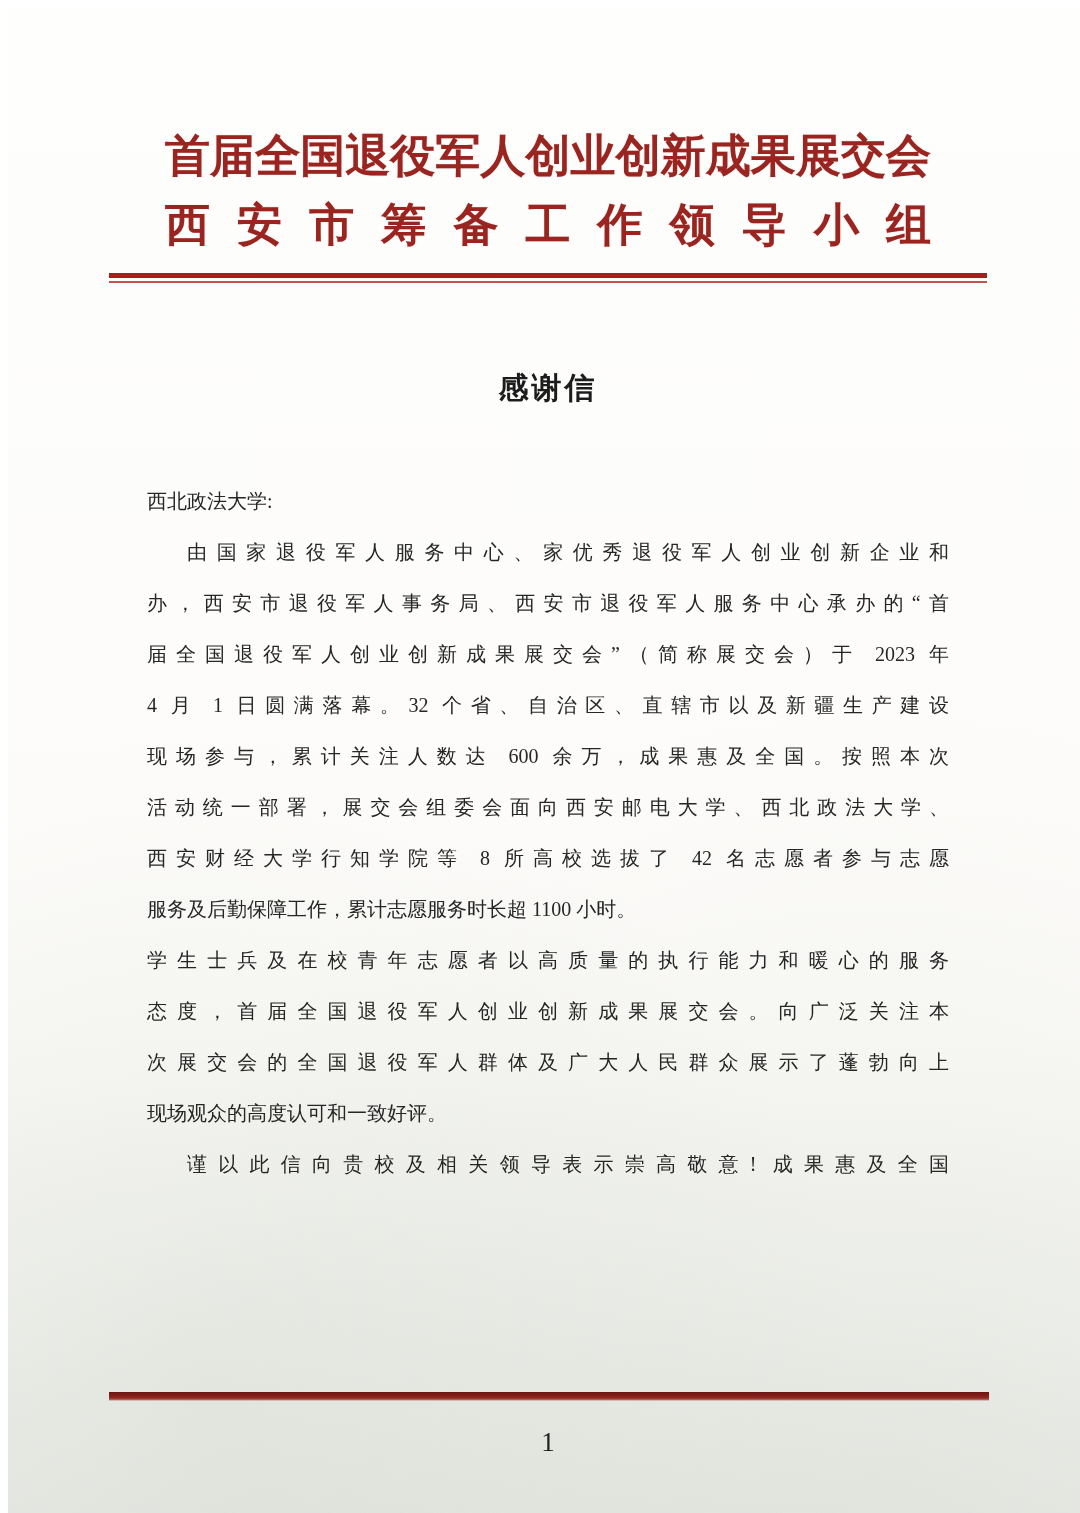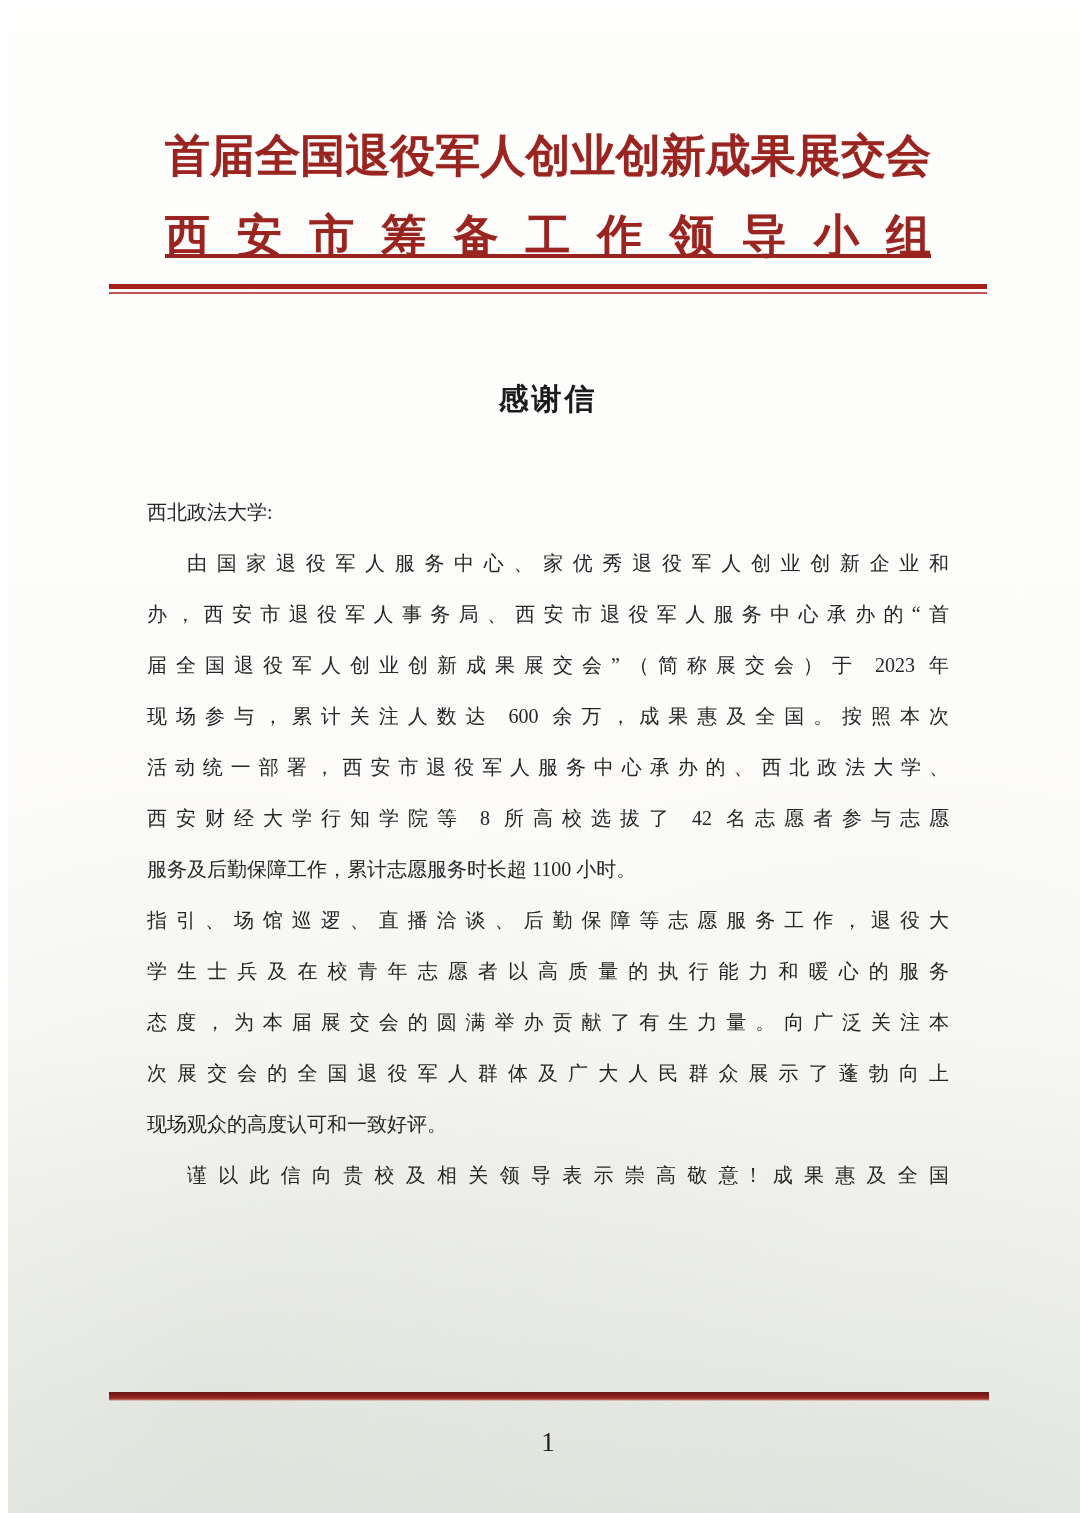--- a/index.html
+++ b/index.html
@@ -36,21 +36,21 @@
   }
   .org-line {
     font-size: 45px;
     line-height: 56px;
     text-align: justify;
     text-align-last: justify;
     text-shadow: 0 0 1px rgba(154,36,31,0.35);
     white-space: nowrap;
   }
   .org-line-1 { letter-spacing: 0; }
-  .org-line-2 { margin-top: 16px; text-decoration: underline; }
+  .org-line-2 { margin-top: 5px; }
   .head-rule {
     width: 878px;
     margin: 12px auto 0;
     height: 11px;
     border-top: 5px solid var(--rule_red);
     position: relative;
   }
   .head-rule::after {
     content: "";
     position: absolute;
@@ -120,27 +120,27 @@
 
   <div class="head-rule"></div>
 
   <h1 class="doc-title">感谢信</h1>
 
   <main class="letter-body">
       <div class="line salutation">西北政法大学:</div>
       <div class="line para-start">由国家退役军人服务中心、家优秀退役军人创业创新企业和</div>
       <div class="line full">办，西安市退役军人事务局、西安市退役军人服务中心承办的“首</div>
       <div class="line full">届全国退役军人创业创新成果展交会”（简称展交会）于 2023 年</div>
+      <div class="line full">4 月 1 日圆满落幕。32 个省、自治区、直辖市以及新疆生产建设</div>
       <div class="line full">现场参与，累计关注人数达 600 余万，成果惠及全国。按照本次</div>
-      <div class="line full">活动统一部署，西安市退役军人服务中心承办的、西北政法大学、</div>
+      <div class="line full">活动统一部署，展交会组委会面向西安邮电大学、西北政法大学、</div>
       <div class="line full">西安财经大学行知学院等 8 所高校选拔了 42 名志愿者参与志愿</div>
       <div class="line para-end">服务及后勤保障工作，累计志愿服务时长超 1100 小时。</div>
-      <div class="line full">指引、场馆巡逻、直播洽谈、后勤保障等志愿服务工作，退役大</div>
       <div class="line full">学生士兵及在校青年志愿者以高质量的执行能力和暖心的服务</div>
-      <div class="line full">态度，为本届展交会的圆满举办贡献了有生力量。向广泛关注本</div>
+      <div class="line full">态度，首届全国退役军人创业创新成果展交会。向广泛关注本</div>
       <div class="line full">次展交会的全国退役军人群体及广大人民群众展示了蓬勃向上</div>
       <div class="line para-end">现场观众的高度认可和一致好评。</div>
       <div class="line para-start-full">谨以此信向贵校及相关领导表示崇高敬意! 成果惠及全国</div>
     </main>
 
   <div class="footer-rule"></div>
 
   <div class="page-number">1</div>
 
 </div>

